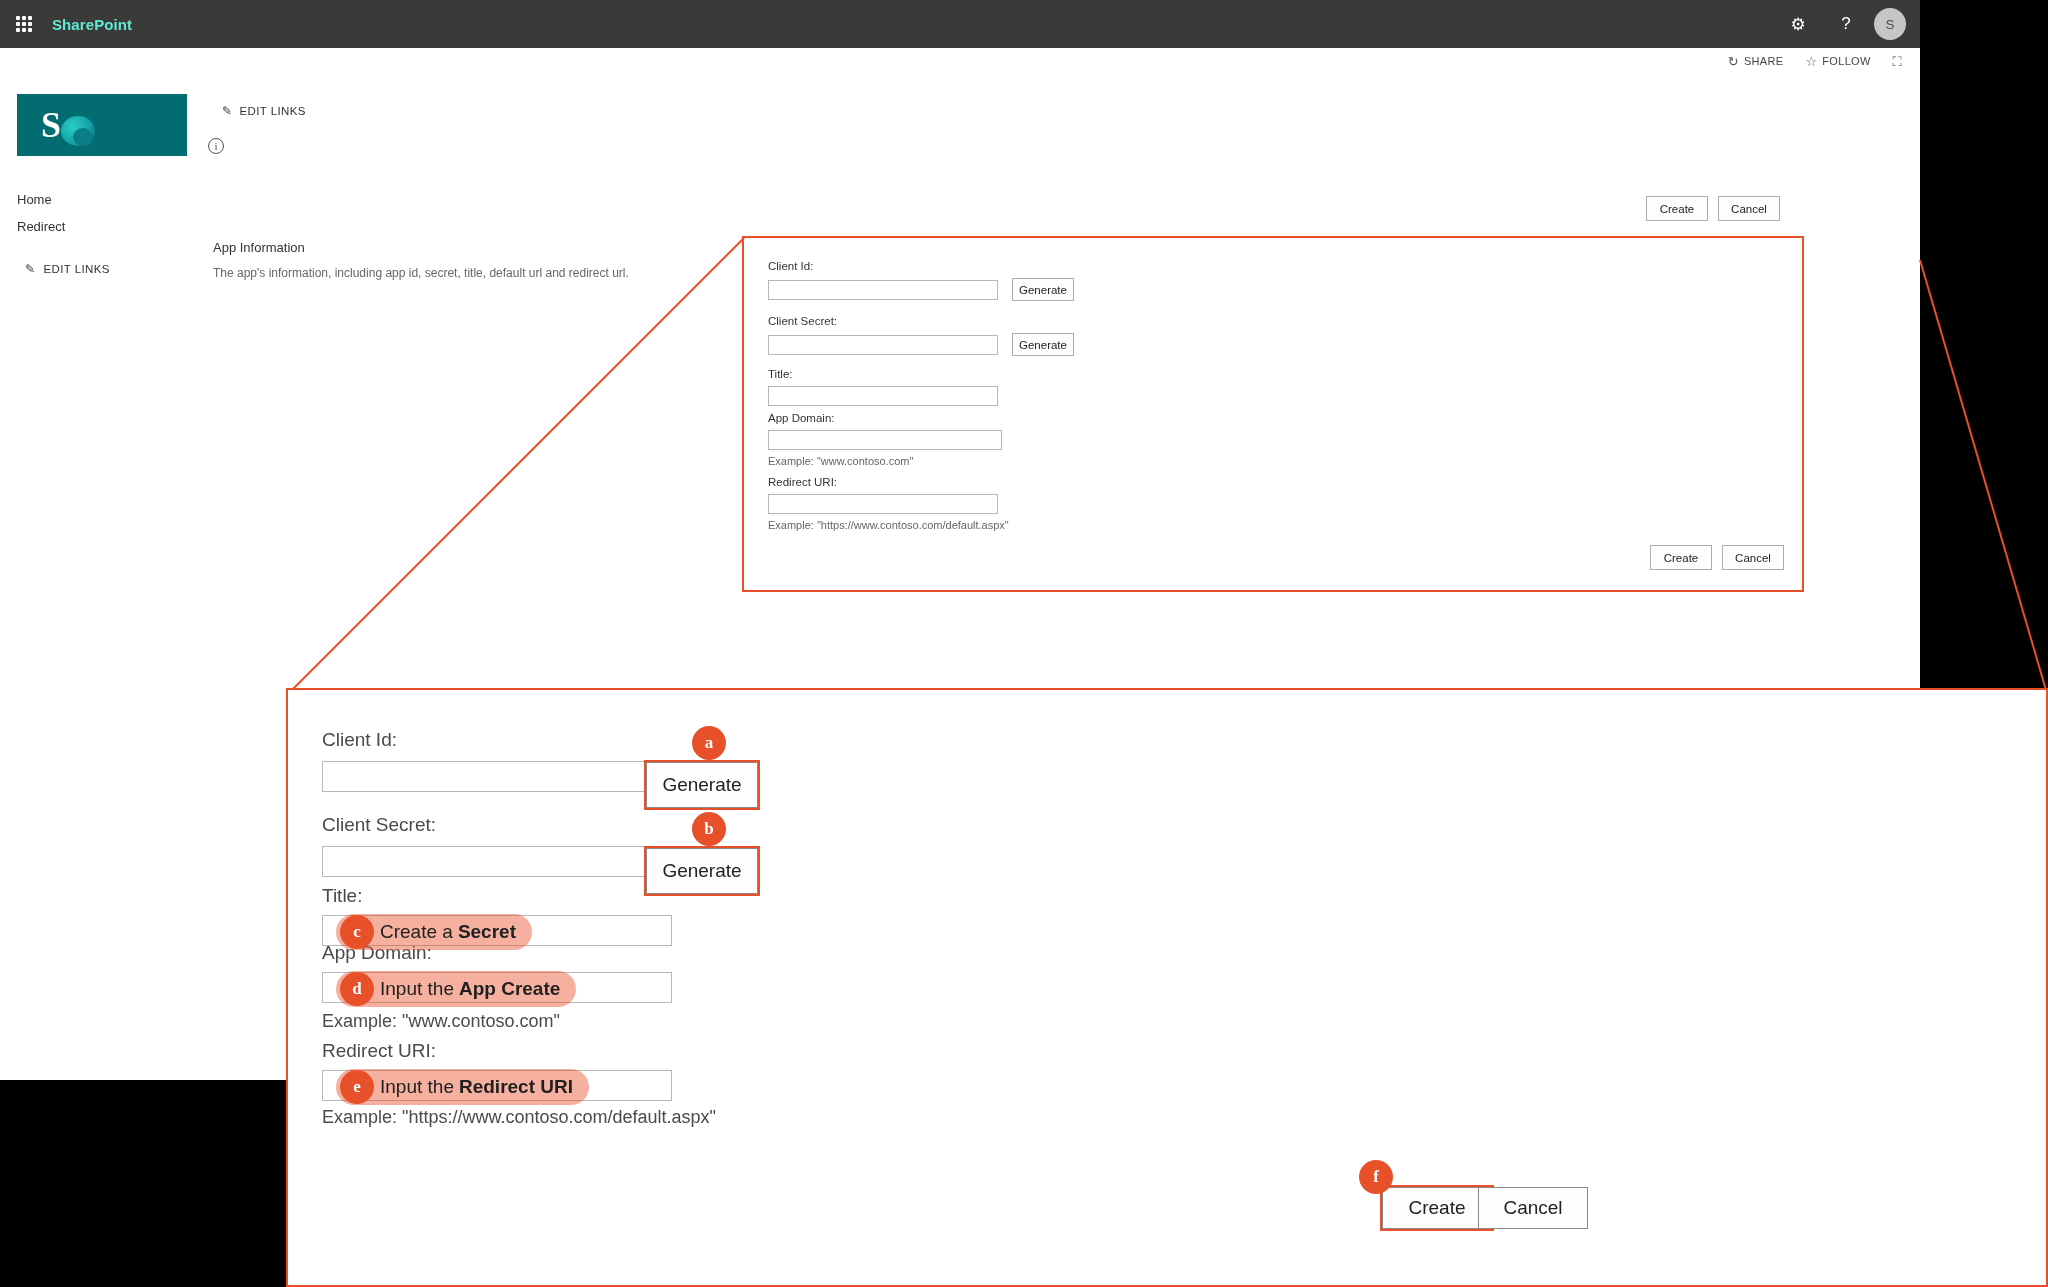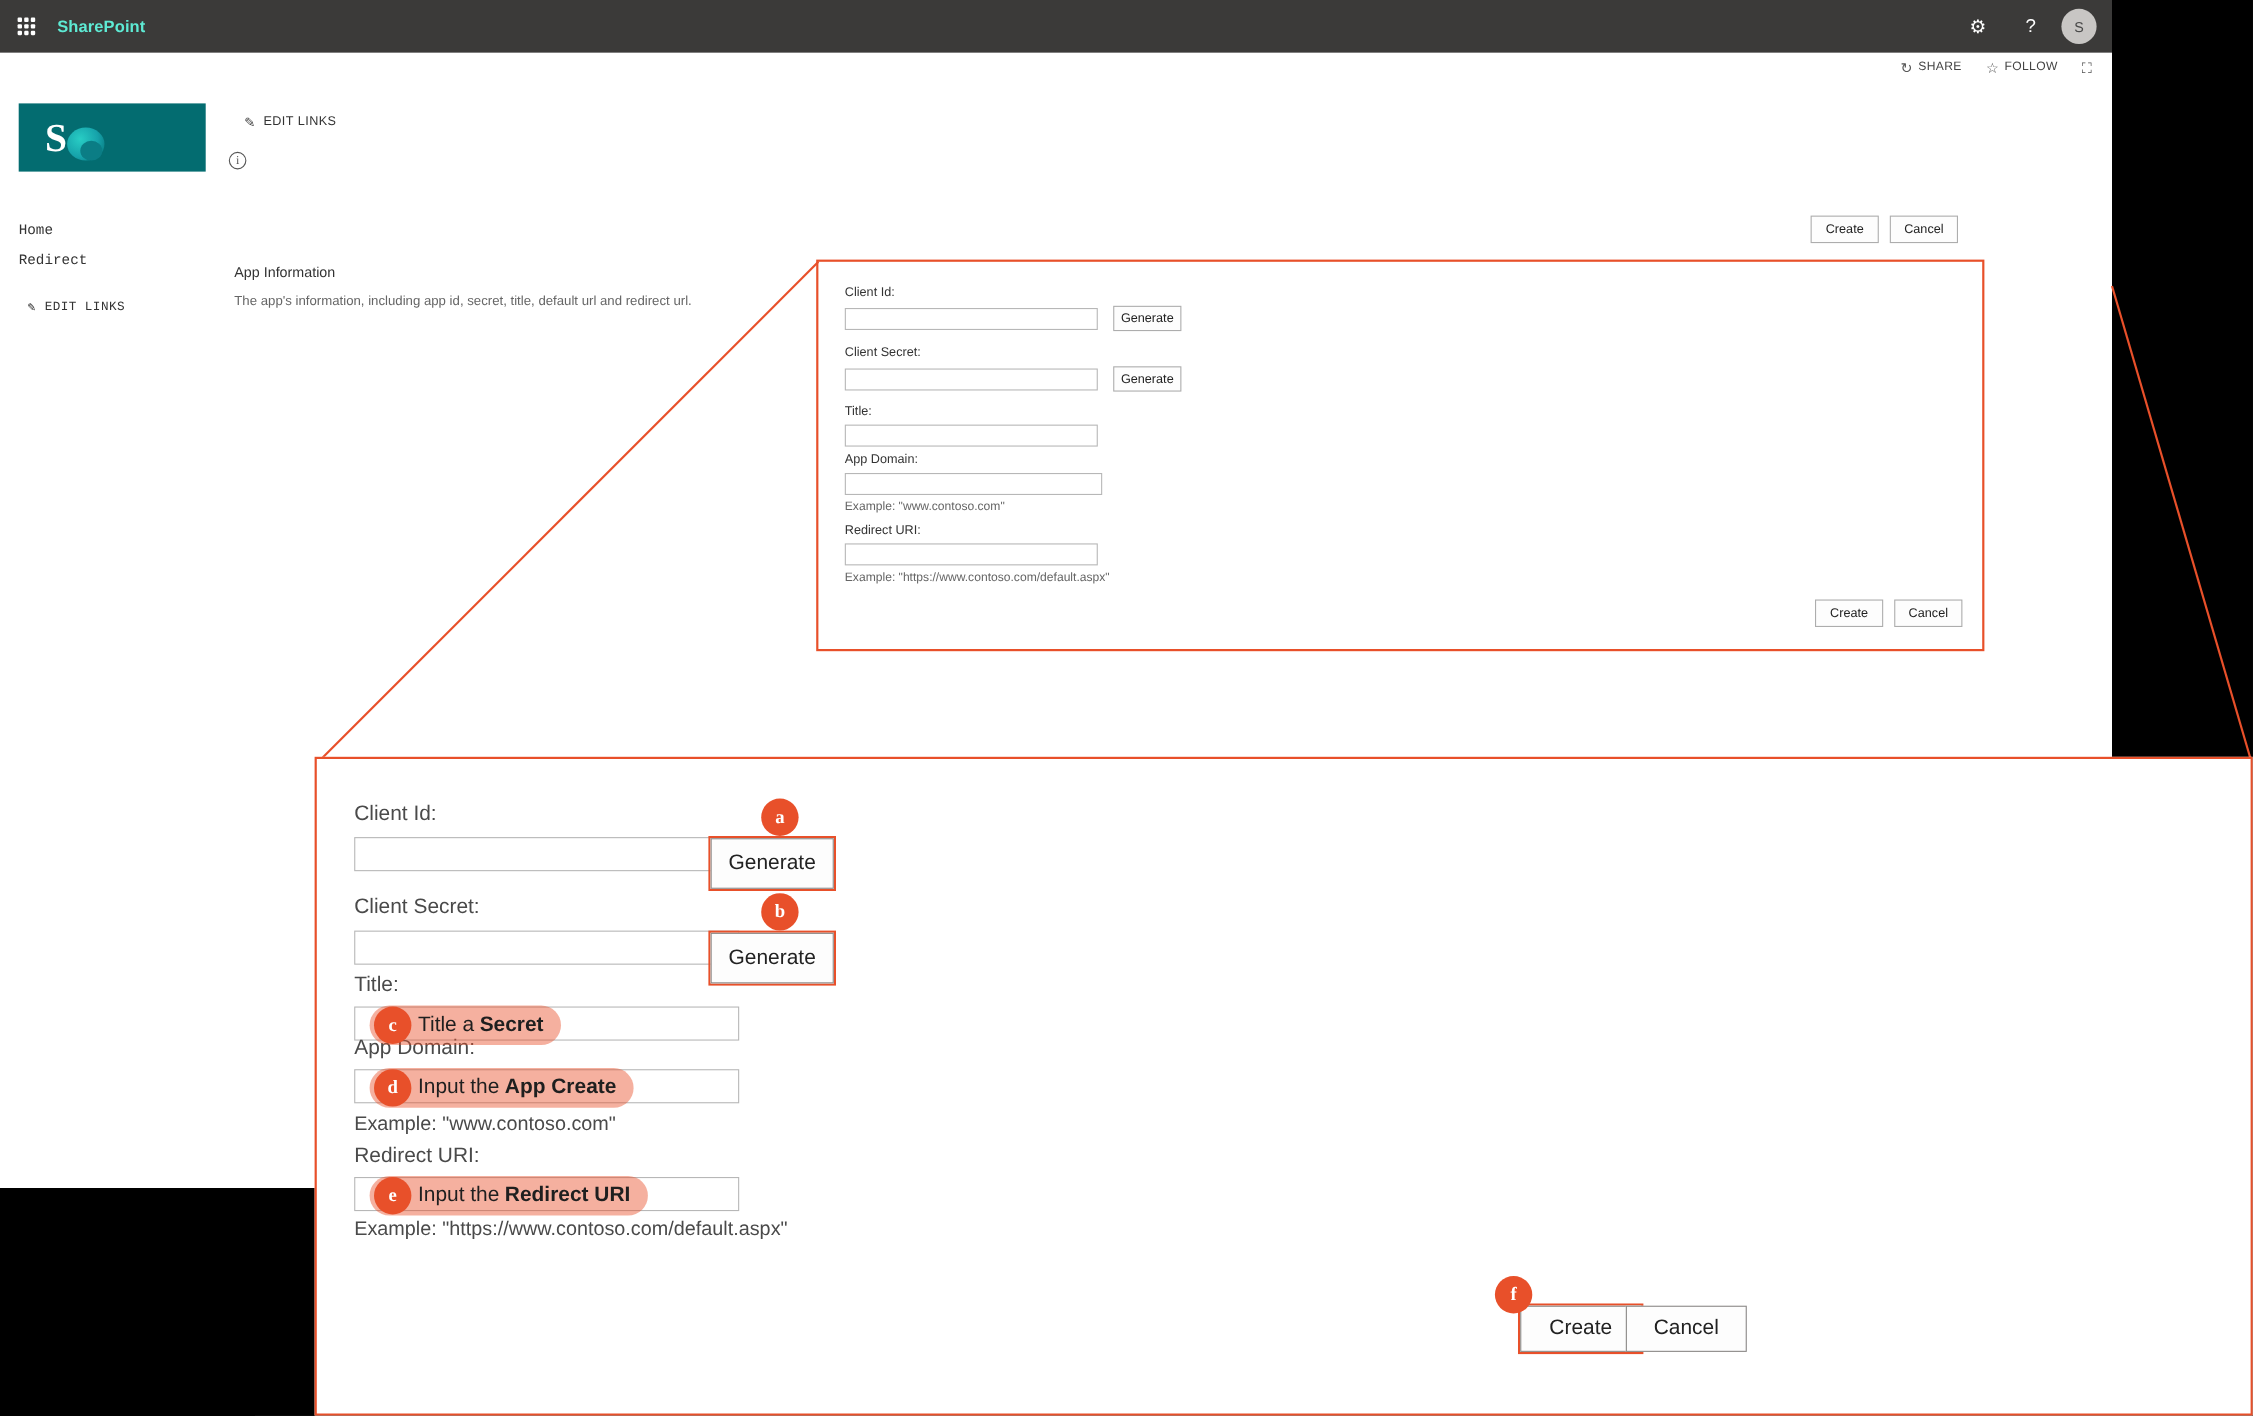--- a/index.html
+++ b/index.html
@@ -142,23 +142,22 @@
     width: 16px; height: 16px;
     border: 1.4px solid #555;
     border-radius: 50%;
     color: #555;
     font-size: 11px;
     display: flex; align-items: center; justify-content: center;
     font-family: "Liberation Serif", serif;
   }
   .leftnav {
     position: absolute;
-    left: 0; top: 196px;
+    left: 0; top: 186px;
     width: 200px;
-    font-family: Liberation Mono, monospace;
   }
   .nav-item {
     padding: 6px 0 6px 17px;
     font-size: 13px;
     color: #333;
     cursor: pointer;
   }
   .nav-edit {
     margin-top: 22px;
     padding-left: 25px;
@@ -442,21 +441,21 @@
     <div class="z-label" style="left:34px; top:124px;">Client Secret:</div>
     <input class="z-input" style="left: 34px; top: 156px; width: 350px;" value="">
     <div class="hl-box" style="left:356px; top:156px; width:116px; height:50px;"></div>
     <div class="z-gen" style="left:358px; top:158px;">Generate</div>
     <div class="badge" style="left:404px; top:122px;">b</div>
 
     <div class="z-label" style="left:34px; top:195px;">Title:</div>
     <input class="z-input" style="left: 34px; top: 225px; width: 350px;" value="">
     <div class="pill" style="left:48px; top:224px;">
       <span class="badge-inline">c</span>
-      <span>Title a</span>
+      <span>Create a</span>
       <b>Secret</b>
     </div>
 
     <div class="z-label" style="left:34px; top:252px;">App Domain:</div>
     <input class="z-input" style="left: 34px; top: 282px; width: 350px;" value="">
     <div class="pill" style="left:48px; top:281px;">
       <span class="badge-inline">d</span>
       <span>Input the</span>
       <b>App Create</b>
     </div>

